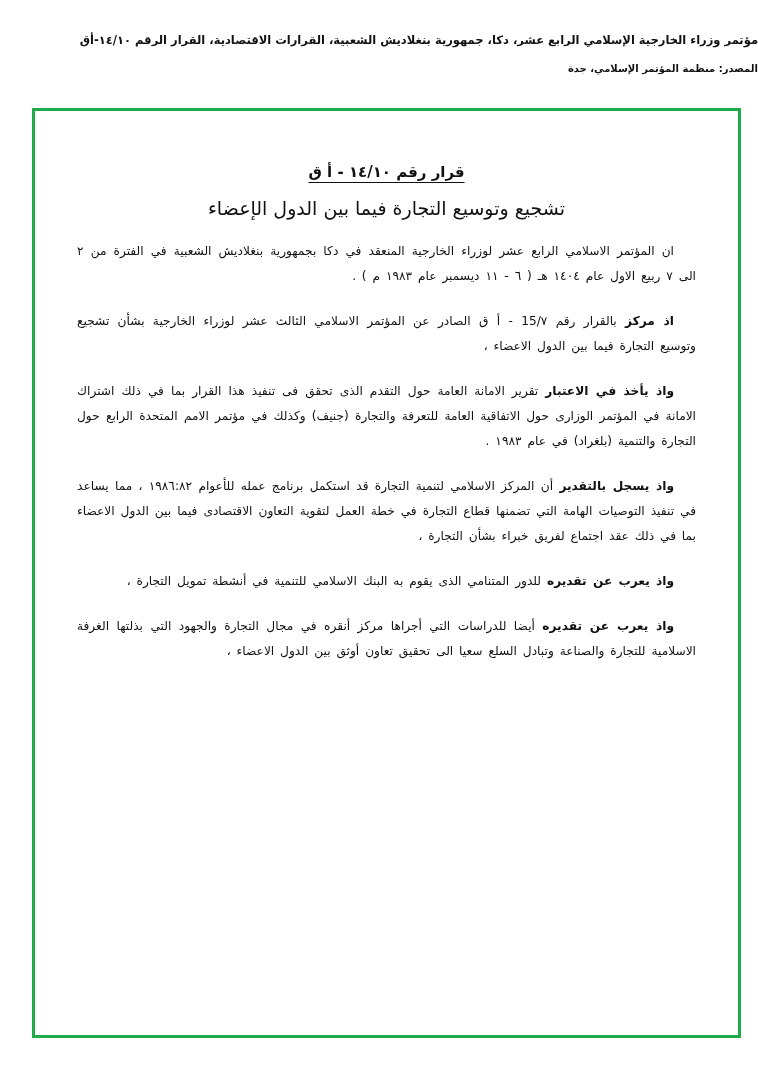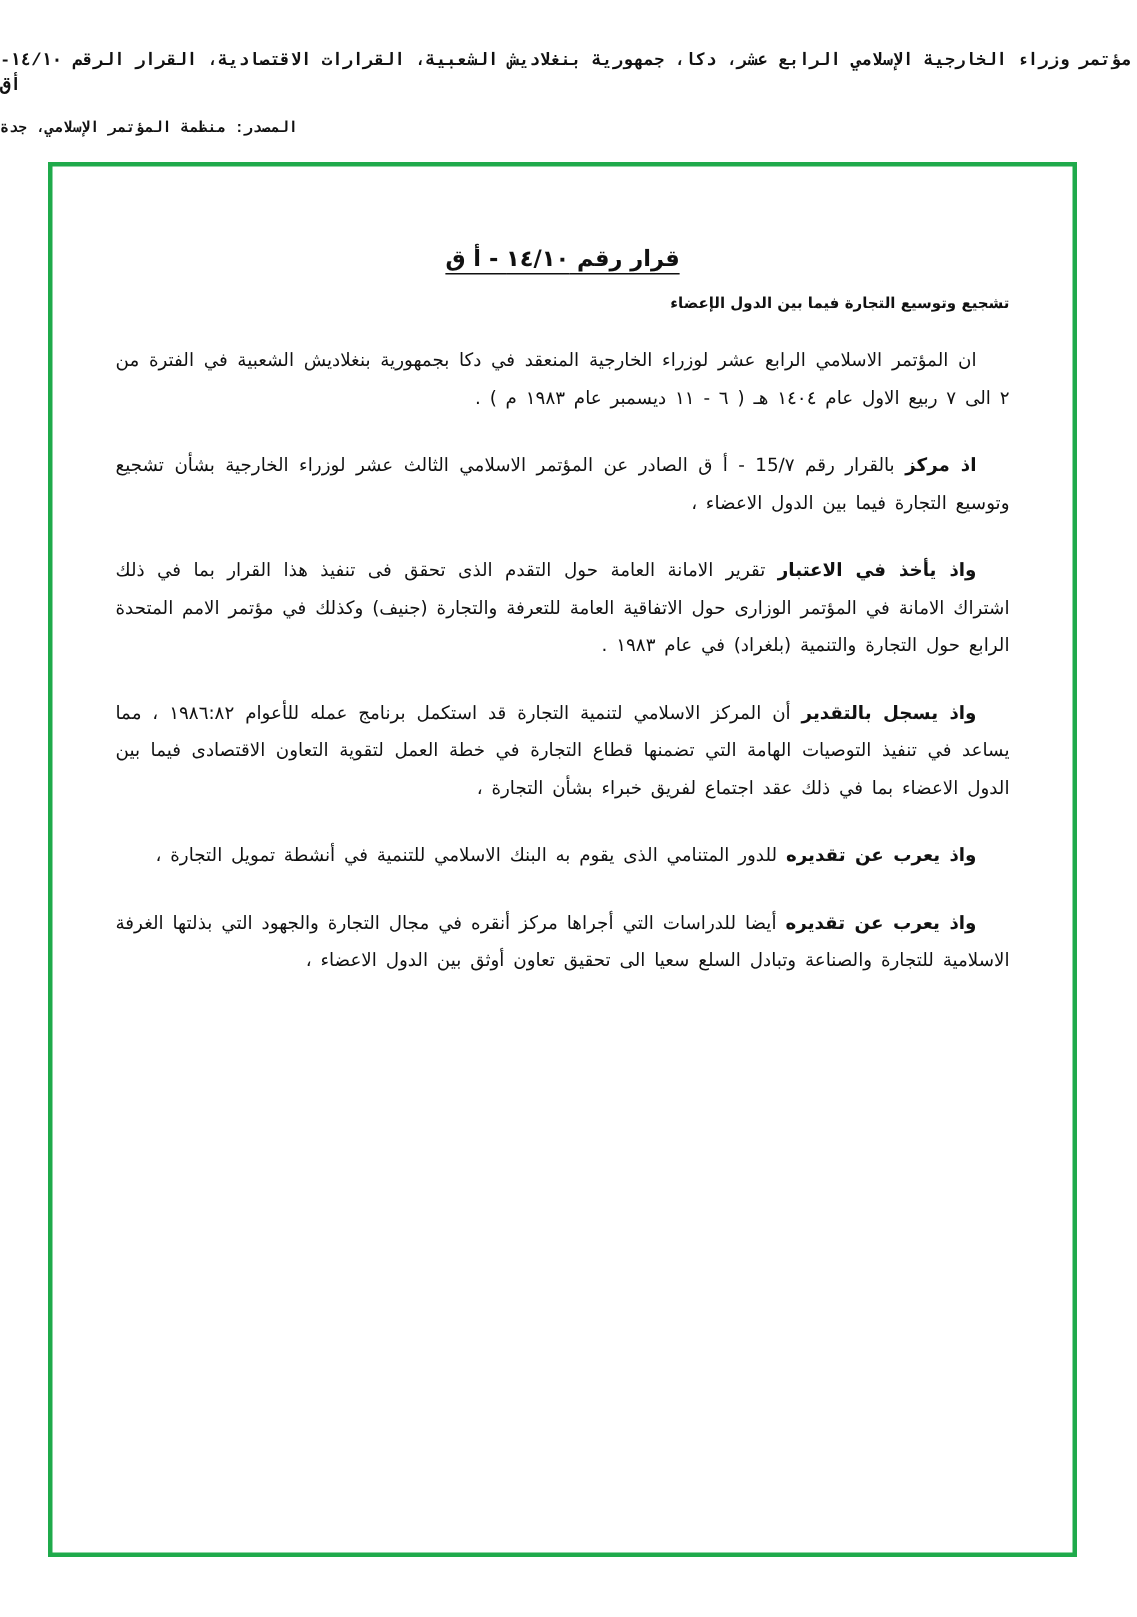--- a/index.html
+++ b/index.html
@@ -19,42 +19,41 @@
     width: 758px;
     height: 1078px;
     position: relative;
     box-sizing: border-box;
   }
   .header {
     position: absolute;
     top: 32px;
     left: 0;
     right: 0;
-    text-align: left;
+    text-align: right;
     direction: rtl;
-    font-family: Liberation Mono, monospace;
   }
   .header-line-1 {
     font-size: 11.5px;
     font-weight: bold;
     letter-spacing: 0px;
     color: #111;
     line-height: 1.5;
   }
   .header-line-2 {
     font-size: 10px;
     font-weight: bold;
     color: #111;
     line-height: 1.6;
     margin-top: 12px;
   }
   .frame {
     position: absolute;
     top: 108px;
-    right: 40px;
+    right: 17px;
     left: 32px;
     height: 930px;
     border: 3px solid #1faa4b;
     box-sizing: border-box;
     background: #ffffff;
   }
   .content {
     position: absolute;
     top: 0;
     right: 0;
@@ -66,22 +65,23 @@
   .doc-number {
     text-align: center;
     font-size: 15px;
     font-weight: bold;
     letter-spacing: 1px;
     margin-top: 22px;
     text-decoration: underline;
     text-underline-offset: 5px;
   }
   .doc-title {
-    font-size: 10px;
-    font-weight: bold;
+    text-align: center;
+    font-size: 19px;
+    font-weight: normal;
     letter-spacing: 0.5px;
     margin-top: 16px;
   }
   .para {
     font-size: 12.2px;
     line-height: 2.05;
     margin-top: 20px;
     text-align: justify;
     text-align-last: right;
     letter-spacing: 0.2px;

